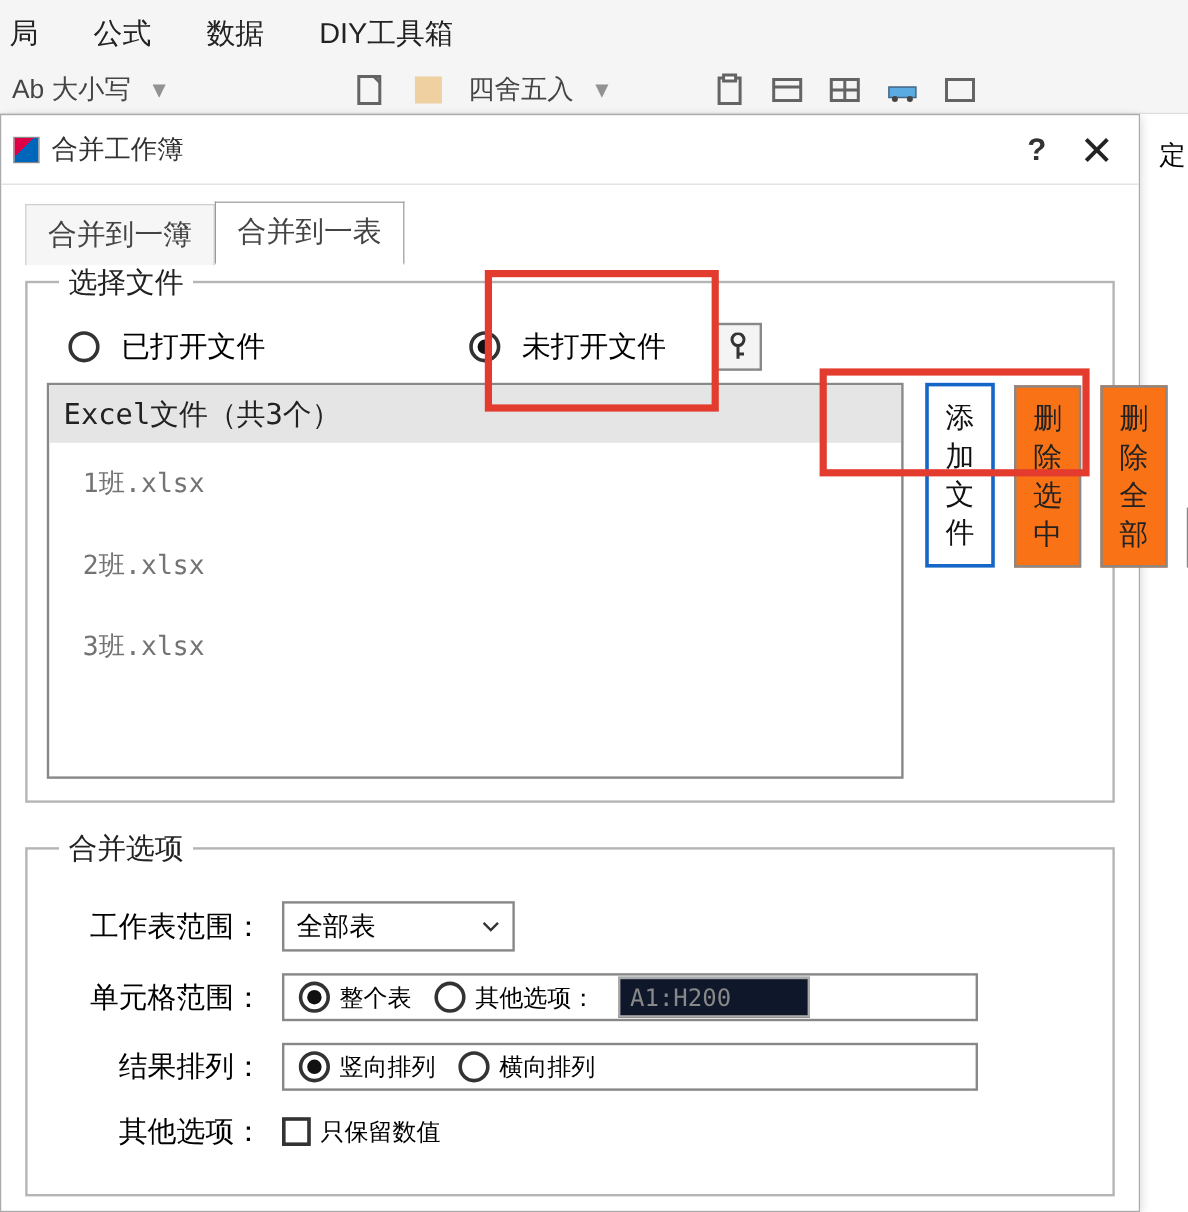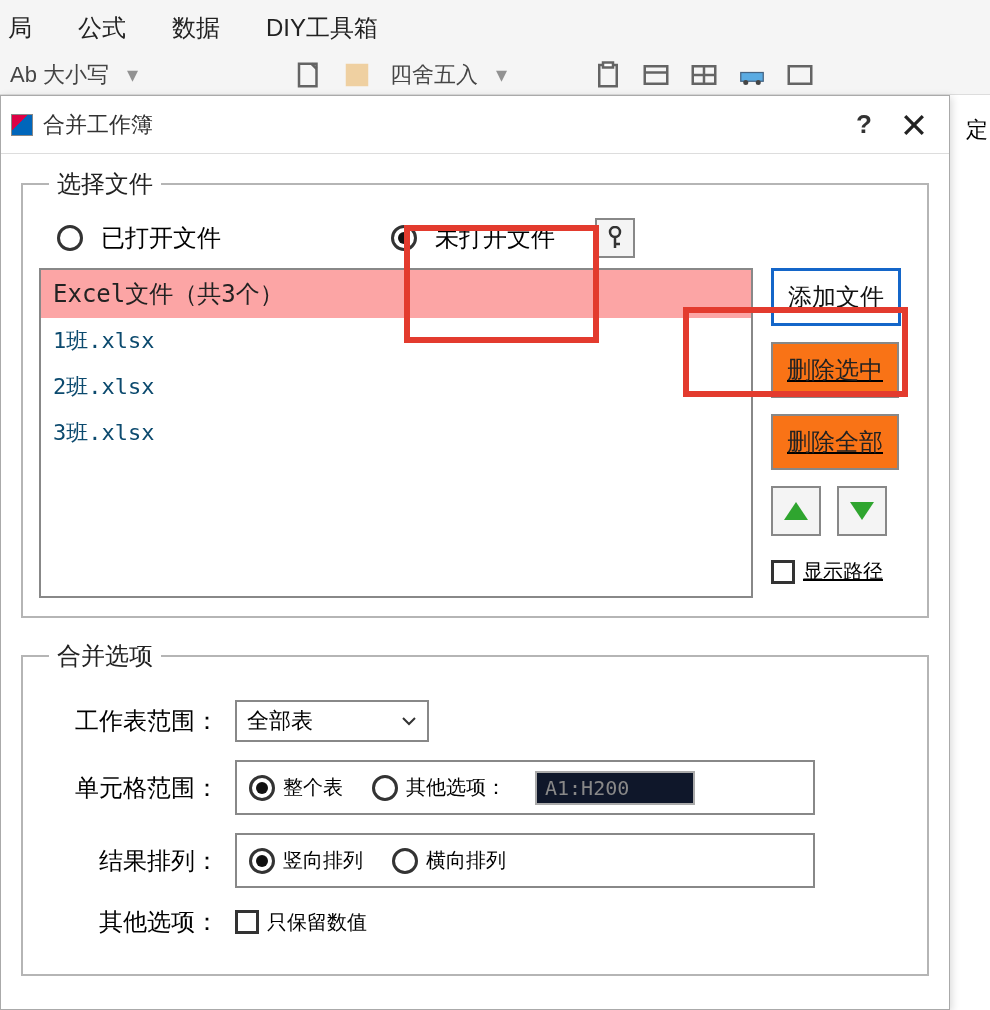--- a/index.html
+++ b/index.html
@@ -179,36 +179,36 @@
     .file-list {
       flex: 1;
       height: 330px;
       border: 2px solid #888;
       background: #fff;
       font-family: "SimSun", monospace;
       font-size: 22px;
       overflow: hidden;
     }
     .file-list-header {
-      background: #fca5a5;
+      background: #e5e5e5;
       padding: 8px 12px;
       font-size: 24px;
       color: #222;
     }
     .file-list-item {
-      padding: 8px 12px;
-      color: #0c4a6e;
+      padding: 19px 12px;
+      color: #737373;
+      margin-left: 16px;
     }
     .side-buttons {
       display: flex;
-      flex-direction: column;
+      flex-direction: row;
       gap: 16px;
       width: 140px;
-      align-items: flex-start;
-      text-decoration: underline;
+      align-items: flex-end;
     }
     .btn {
       border: 2px solid #888;
       background: #f97316;
       padding: 10px 14px;
       font-size: 24px;
       text-align: center;
       color: #222;
     }
     .btn.primary {
@@ -266,23 +266,23 @@
       padding: 0 10px;
       font-size: 22px;
       background: #fff;
     }
     .combo svg { width: 16px; height: 16px; }
     .opt-box {
       border: 2px solid #888;
       flex: 1;
       display: flex;
       align-items: center;
-      height: 55px;
+      height: 40px;
       padding: 0 12px;
-      gap: 29px;
+      gap: 19px;
       max-width: 580px;
     }
     .inline-radio {
       display: flex; align-items: center;
     }
     .range-input {
       border: 2px solid #aaa;
       background: #0f172a;
       height: 34px;
       width: 160px;
@@ -350,20 +350,24 @@
     <div class="help-btn">?</div>
     <div class="close-btn">
       <svg viewBox="0 0 20 20">
           <line x1="2" y1="2" x2="18" y2="18" stroke="#222" stroke-width="3"></line>
           <line x1="18" y1="2" x2="2" y2="18" stroke="#222" stroke-width="3"></line>
         </svg>
     </div>
   </div>
 
   <div class="dialog-body">
+    <div class="tab-strip">
+      <div class="tab-btn inactive">合并到一簿</div>
+      <div class="tab-btn active">合并到一表</div>
+    </div>
 
     <fieldset class="group-files">
       <legend>选择文件</legend>
 
       <div class="radio-row" style="position:relative;">
         <span class="radio"></span>
         <span class="radio-label">已打开文件</span>
         <span style="width:150px"></span>
         <span class="radio checked"></span>
         <span class="radio-label">未打开文件</span>

